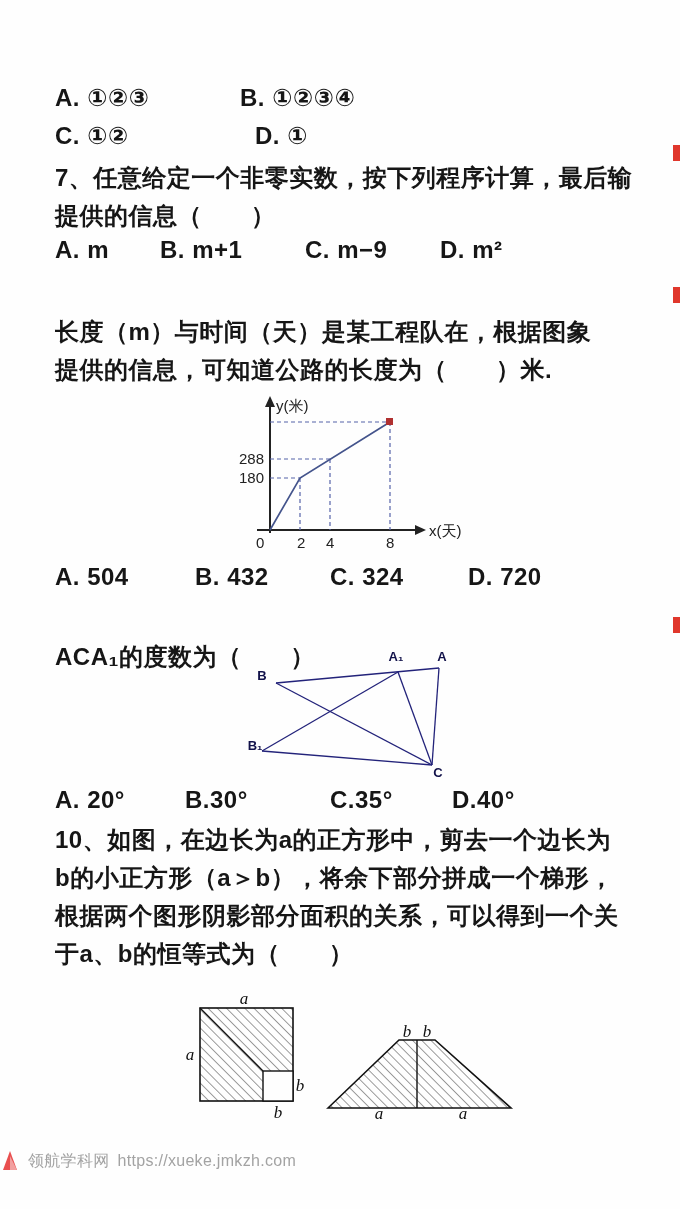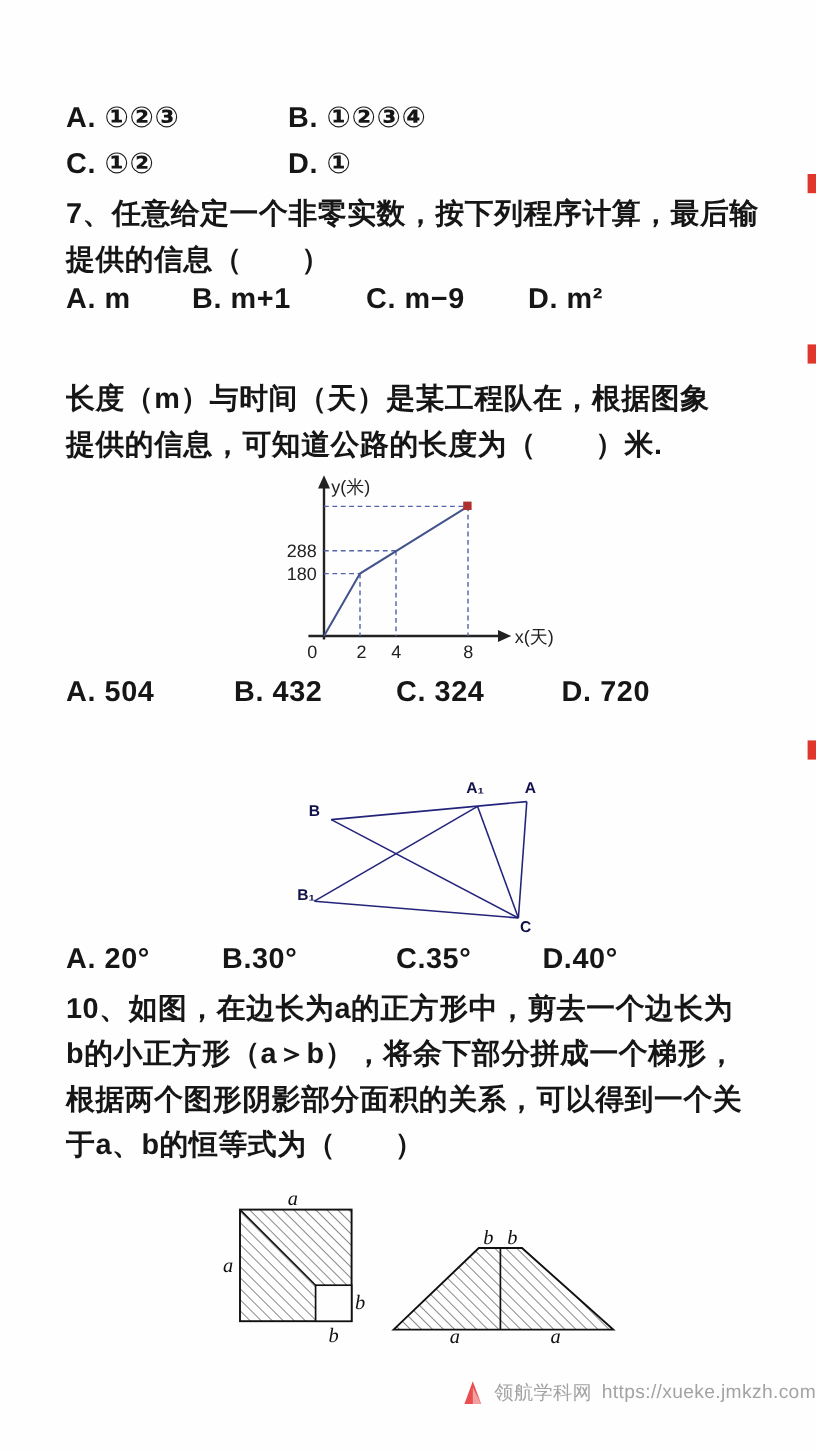--- a/index.html
+++ b/index.html
@@ -27,21 +27,21 @@
     width: 7px;
     height: 16px;
     background: #e0372c;
   }
   .fig { position: absolute; }
   .footer {
     position: absolute;
     left: 0; right: 0;
     top: 1150px;
     display: flex;
-    justify-content: flex-end;
+    justify-content: flex-start;
     align-items: center;
     gap: 8px;
   }
   .footer-text {
     font-size: 16px;
     color: #a3a3a3;
     font-weight: 400;
     letter-spacing: 0.3px;
   }
   .logo-wrap { display: inline-flex; align-items: center; }
@@ -55,21 +55,21 @@
 
 <div class="page">
 
   <div class="redmark" style="top:145px"></div>
   <div class="redmark" style="top:287px"></div>
   <div class="redmark" style="top:617px"></div>
 
   <div class="tline" style="left:55px; top:84px">A. ①②③</div>
   <div class="tline" style="left:240px; top:84px">B. ①②③④</div>
   <div class="tline" style="left:55px; top:122px">C. ①②</div>
-  <div class="tline" style="left:240px; top:122px">D. ①</div>
+  <div class="tline" style="left:255px; top:122px">D. ①</div>
 
   <div class="tline" style="left:55px; top:162px">7、任意给定一个非零实数，按下列程序计算，最后输</div>
   <div class="tline" style="left:55px; top:200px">提供的信息（　　）</div>
   <div class="tline" style="left:55px;  top:236px">A. m</div>
   <div class="tline" style="left:160px; top:236px">B. m+1</div>
   <div class="tline" style="left:305px; top:236px">C. m−9</div>
   <div class="tline" style="left:440px; top:236px">D. m²</div>
 
   <div class="tline" style="left:55px; top:316px">长度（m）与时间（天）是某工程队在，根据图象</div>
   <div class="tline" style="left:55px; top:354px">提供的信息，可知道公路的长度为（　　）米.</div>
@@ -101,20 +101,21 @@
     <text class="lbl" x="85" y="156">2</text>
     <text class="lbl" x="114" y="156">4</text>
     <text class="lbl" x="174" y="156">8</text>
   </svg>
 
   <div class="tline" style="left:55px;  top:563px">A. 504</div>
   <div class="tline" style="left:195px; top:563px">B. 432</div>
   <div class="tline" style="left:330px; top:563px">C. 324</div>
   <div class="tline" style="left:468px; top:563px">D. 720</div>
 
+  <div class="tline" style="left:55px; top:641px">ACA₁的度数为（　　）</div>
 
   <svg class="fig" style="left:248px; top:648px" width="200" height="132" viewBox="0 0 200 132">
     <g stroke="#23237a" stroke-width="1.3" fill="none">
       <line x1="28" y1="35" x2="191" y2="20"></line>
       <line x1="191" y1="20" x2="184" y2="117"></line>
       <line x1="184" y1="117" x2="28" y2="35"></line>
       <line x1="150" y1="24" x2="184" y2="117"></line>
       <line x1="184" y1="117" x2="14" y2="103"></line>
       <line x1="14" y1="103" x2="150" y2="24"></line>
     </g>

